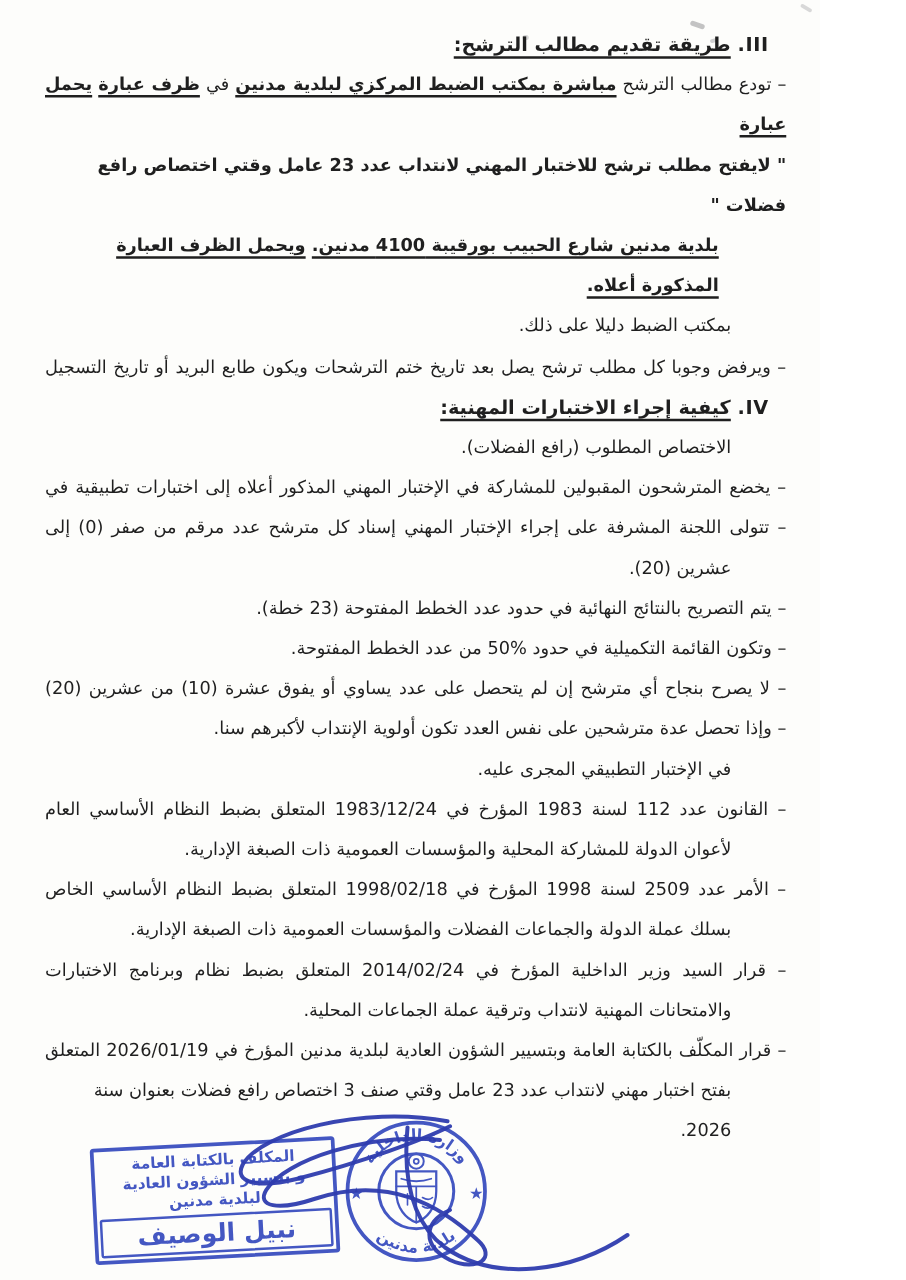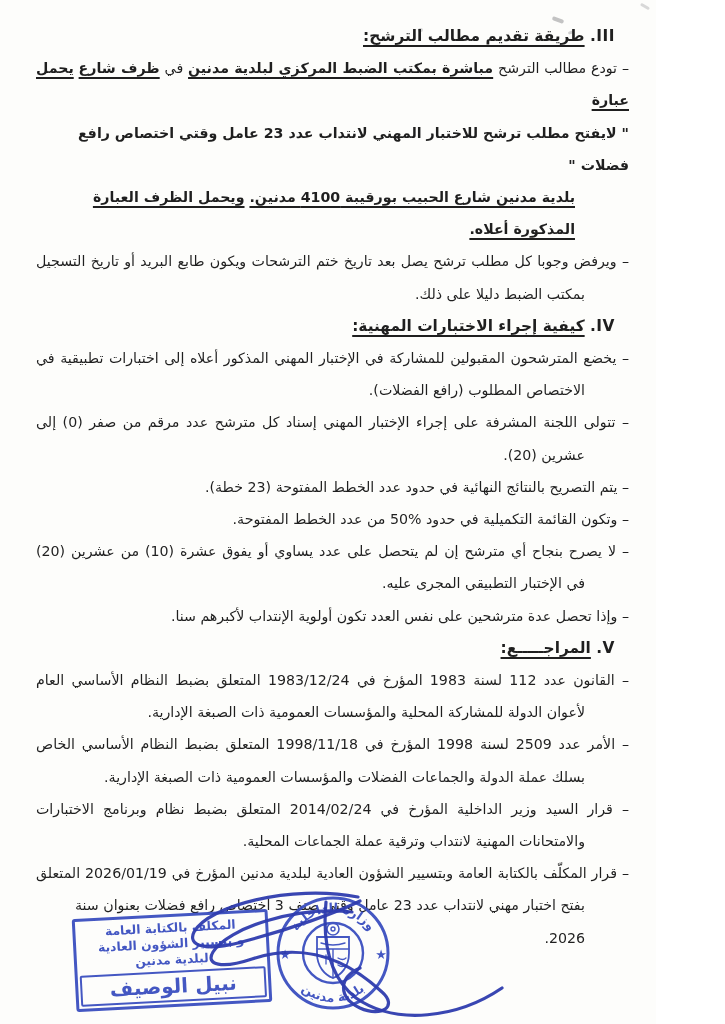--- a/index.html
+++ b/index.html
@@ -61,39 +61,38 @@
 
 <div class="page">
 
   <div class="speck s1"></div>
   <div class="speck s2"></div>
   <div class="speck s3"></div>
   <div class="speck s4"></div>
 
   <div id="doc" class="doc" dir="rtl">
       <div class="heading"><span class="sec-num">III.</span> <span class="sec-title">طريقة تقديم مطالب الترشح:</span></div>
-      <div class="line bullet full"><span class="dash">– </span><span class="">تودع مطالب الترشح </span><span class="b u">مباشرة بمكتب الضبط المركزي لبلدية مدنين</span><span class=""> في </span><span class="b u">ظرف شارع</span><span class=""> </span><span class="b u">يحمل عبارة</span></div>
+      <div class="line bullet full"><span class="dash">– </span><span class="">تودع مطالب الترشح </span><span class="b u">مباشرة بمكتب الضبط المركزي لبلدية مدنين</span><span class=""> في </span><span class="b u">ظرف عبارة</span><span class=""> </span><span class="b u">يحمل عبارة</span></div>
       <div class="line quote"><span class="b ">" لايفتح مطلب ترشح للاختبار المهني لانتداب عدد 23 عامل وقتي اختصاص رافع فضلات "</span></div>
       <div class="line addr"><span class="b u">بلدية مدنين شارع الحبيب بورقيبة 4100 مدنين.</span><span class=""> </span><span class="b u">ويحمل الظرف العبارة المذكورة أعلاه.</span></div>
+      <div class="line cont"><span class="">بمكتب الضبط دليلا على ذلك.</span></div>
       <div class="line bullet full"><span class="dash">– </span><span class="">ويرفض وجوبا كل مطلب ترشح يصل بعد تاريخ ختم الترشحات ويكون طابع البريد أو تاريخ التسجيل</span></div>
-      <div class="line cont"><span class="">بمكتب الضبط دليلا على ذلك.</span></div>
       <div class="heading"><span class="sec-num">IV.</span> <span class="sec-title">كيفية إجراء الاختبارات المهنية:</span></div>
+      <div class="line cont"><span class="">الاختصاص المطلوب (رافع الفضلات).</span></div>
       <div class="line bullet full"><span class="dash">– </span><span class="">يخضع المترشحون المقبولين للمشاركة في الإختبار المهني المذكور أعلاه إلى اختبارات تطبيقية في</span></div>
-      <div class="line cont"><span class="">الاختصاص المطلوب (رافع الفضلات).</span></div>
       <div class="line bullet full"><span class="dash">– </span><span class="">تتولى اللجنة المشرفة على إجراء الإختبار المهني إسناد كل مترشح عدد مرقم من صفر (0) إلى</span></div>
       <div class="line cont"><span class="">عشرين (20).</span></div>
       <div class="line bullet"><span class="dash">– </span><span class="">يتم التصريح بالنتائج النهائية في حدود عدد الخطط المفتوحة (23 خطة).</span></div>
       <div class="line bullet"><span class="dash">– </span><span class="">وتكون القائمة التكميلية في حدود %50 من عدد الخطط المفتوحة.</span></div>
       <div class="line bullet full"><span class="dash">– </span><span class="">لا يصرح بنجاح أي مترشح إن لم يتحصل على عدد يساوي أو يفوق عشرة (10) من عشرين (20)</span></div>
+      <div class="line bullet"><span class="dash">– </span><span class="">وإذا تحصل عدة مترشحين على نفس العدد تكون أولوية الإنتداب لأكبرهم سنا.</span></div>
       <div class="line cont"><span class="">في الإختبار التطبيقي المجرى عليه.</span></div>
-      <div class="line bullet"><span class="dash">– </span><span class="">وإذا تحصل عدة مترشحين على نفس العدد تكون أولوية الإنتداب لأكبرهم سنا.</span></div>
-      <div class="heading"><span class="sec-num">V.</span> <span class="sec-title">المراجـــــع:</span></div>
       <div class="line bullet full"><span class="dash">– </span><span class="">القانون عدد 112 لسنة 1983 المؤرخ في 1983/12/24 المتعلق بضبط النظام الأساسي العام</span></div>
       <div class="line cont"><span class="">لأعوان الدولة للمشاركة المحلية والمؤسسات العمومية ذات الصبغة الإدارية.</span></div>
-      <div class="line bullet full"><span class="dash">– </span><span class="">الأمر عدد 2509 لسنة 1998 المؤرخ في 1998/11/18 المتعلق بضبط النظام الأساسي الخاص</span></div>
+      <div class="line bullet full"><span class="dash">– </span><span class="">الأمر عدد 2509 لسنة 1998 المؤرخ في 1998/02/18 المتعلق بضبط النظام الأساسي الخاص</span></div>
       <div class="line cont"><span class="">بسلك عملة الدولة والجماعات الفضلات والمؤسسات العمومية ذات الصبغة الإدارية.</span></div>
       <div class="line bullet full"><span class="dash">– </span><span class="">قرار السيد وزير الداخلية المؤرخ في 2014/02/24 المتعلق بضبط نظام وبرنامج الاختبارات</span></div>
       <div class="line cont"><span class="">والامتحانات المهنية لانتداب وترقية عملة الجماعات المحلية.</span></div>
       <div class="line bullet full"><span class="dash">– </span><span class="">قرار المكلّف بالكتابة العامة وبتسيير الشؤون العادية لبلدية مدنين المؤرخ في 2026/01/19 المتعلق</span></div>
       <div class="line cont"><span class="">بفتح اختبار مهني لانتداب عدد 23 عامل وقتي صنف 3 اختصاص رافع فضلات بعنوان سنة 2026.</span></div>
     </div>
 
   <div class="rect-stamp">
     <div class="l">المكلف بالكتابة العامة</div>
     <div class="l">و بتسيير الشؤون العادية</div>

